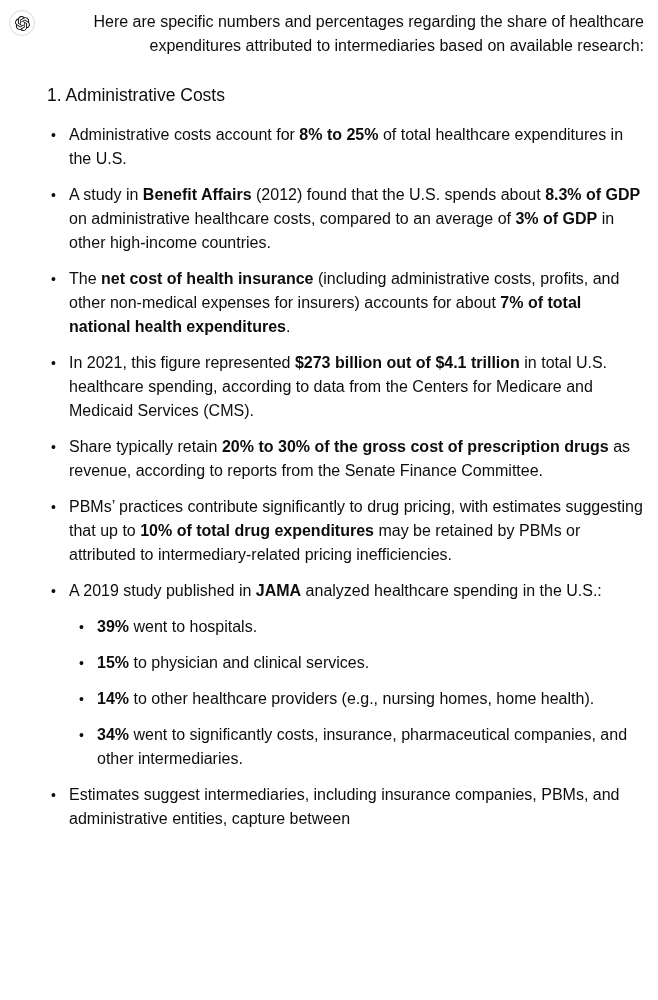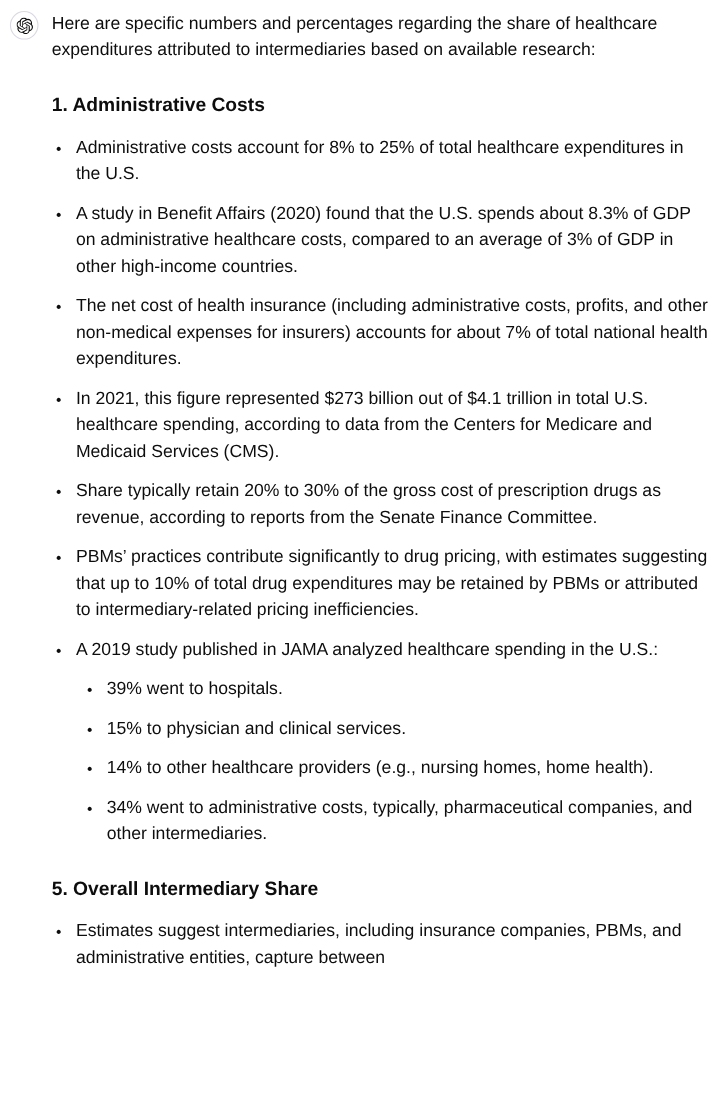--- a/index.html
+++ b/index.html
@@ -40,24 +40,25 @@
     color: #0d0d0d;
   }
   .content {
     margin-left: 12px;
     width: 602px;
     font-size: 16px;
     line-height: 1.5;
   }
   .intro {
     margin: 2px 0 0 0;
+    text-align: right;
   }
   .section-heading {
     font-size: 17.5px;
-    font-weight: 700;
+    font-weight: 400;
     margin: 26px 0 15px 0;
     line-height: 1.35;
   }
   .bullet {
     display: flex;
     margin: 0 0 12px 0;
     padding-left: 4px;
   }
   .bullet.sub {
     margin-left: 28px;
@@ -67,21 +68,21 @@
     width: 9px;
     margin-right: 9px;
     font-size: 14px;
     line-height: 24px;
     color: #0d0d0d;
   }
   .bullet-text {
     flex: 1;
   }
   strong {
-    font-weight: 400;
+    font-weight: 700;
   }
 </style>
 </head>
 <body>
 
 <div class="page">
   <div class="message">
 
     <div class="avatar">
       <span style="display:flex;align-items:center;justify-content:center;">
@@ -94,21 +95,21 @@
     <div class="content">
       <p class="intro">Here are specific numbers and percentages regarding the share of healthcare expenditures attributed to intermediaries based on available research:</p>
       <div>
           <div class="section-heading">1. Administrative Costs</div>
           <div class="bullet">
             <span class="marker">•</span>
             <span class="bullet-text"><span>Administrative costs account for </span><strong>8% to 25%</strong><span> of total healthcare expenditures in the U.S.</span></span>
           </div>
           <div class="bullet">
             <span class="marker">•</span>
-            <span class="bullet-text"><span>A study in </span><strong>Benefit Affairs</strong><span> (2020) found that the U.S. spends about </span><strong>8.3% of GDP</strong><span> on administrative healthcare costs, compared to an average of </span><strong>3% of GDP</strong><span> in other high-income countries.</span></span>
+            <span class="bullet-text"><span>A study in </span><strong>Benefit Affairs</strong><span> (2012) found that the U.S. spends about </span><strong>8.3% of GDP</strong><span> on administrative healthcare costs, compared to an average of </span><strong>3% of GDP</strong><span> in other high-income countries.</span></span>
           </div>
           <div class="bullet">
             <span class="marker">•</span>
             <span class="bullet-text"><span>The </span><strong>net cost of health insurance</strong><span> (including administrative costs, profits, and other non-medical expenses for insurers) accounts for about </span><strong>7% of total national health expenditures</strong><span>.</span></span>
           </div>
           <div class="bullet">
             <span class="marker">•</span>
             <span class="bullet-text"><span>In 2021, this figure represented </span><strong>$273 billion out of $4.1 trillion</strong><span> in total U.S. healthcare spending, according to data from the Centers for Medicare and Medicaid Services (CMS).</span></span>
           </div>
           <div class="bullet">
@@ -130,23 +131,22 @@
           <div class="bullet sub">
             <span class="marker">•</span>
             <span class="bullet-text"><strong>15%</strong><span> to physician and clinical services.</span></span>
           </div>
           <div class="bullet sub">
             <span class="marker">•</span>
             <span class="bullet-text"><strong>14%</strong><span> to other healthcare providers (e.g., nursing homes, home health).</span></span>
           </div>
           <div class="bullet sub">
             <span class="marker">•</span>
-            <span class="bullet-text"><strong>34%</strong><span> went to administrative costs, typically, pharmaceutical companies, and other intermediaries.</span></span>
+            <span class="bullet-text"><strong>34%</strong><span> went to significantly costs, insurance, pharmaceutical companies, and other intermediaries.</span></span>
           </div>
-          <div class="section-heading">5. Overall Intermediary Share</div>
           <div class="bullet">
             <span class="marker">•</span>
             <span class="bullet-text"><span>Estimates suggest intermediaries, including insurance companies, PBMs, and administrative entities, capture between </span></span>
           </div>
         </div>
     </div>
 
   </div>
 </div>
 

